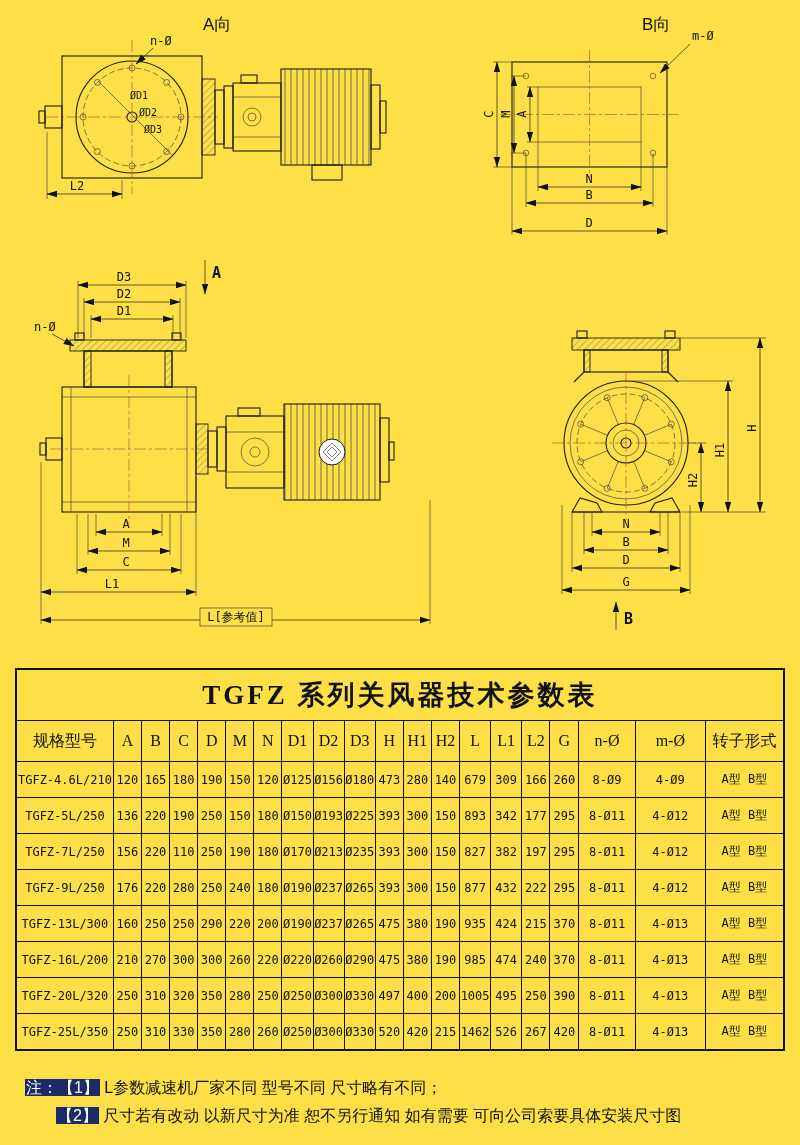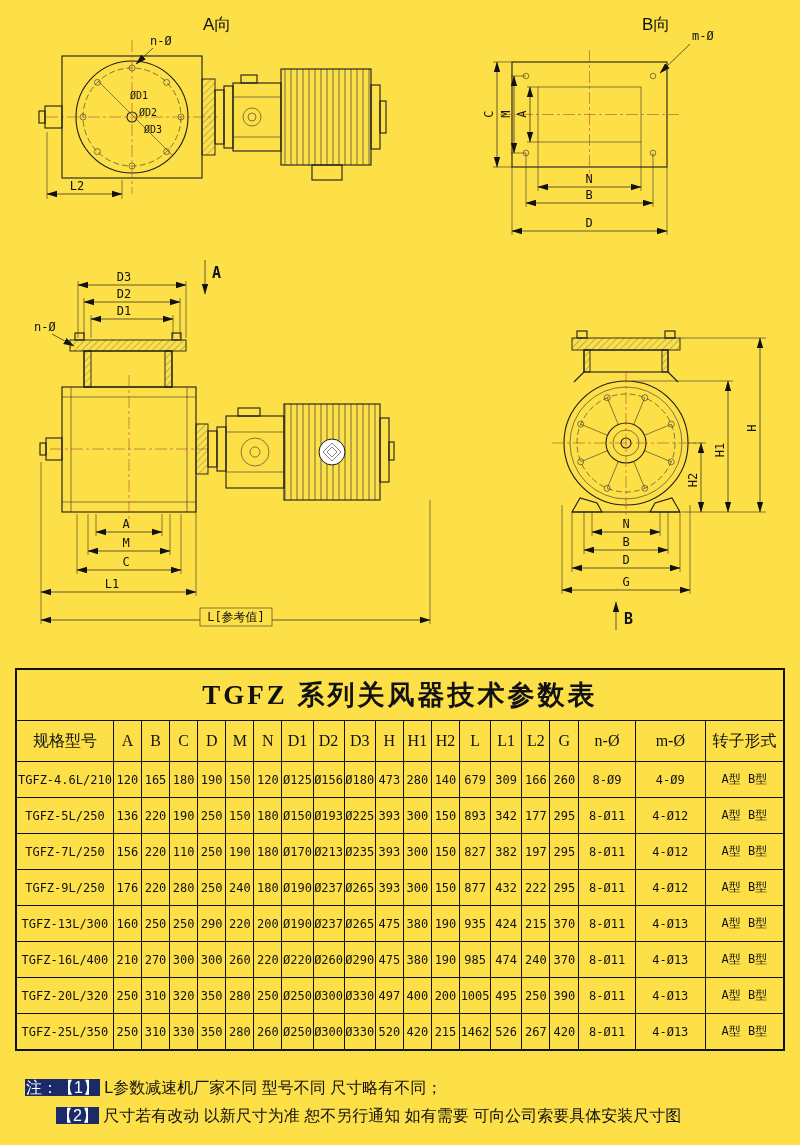--- a/index.html
+++ b/index.html
@@ -519,21 +519,21 @@
             <td>190</td>
             <td>935</td>
             <td>424</td>
             <td>215</td>
             <td>370</td>
             <td>8-Ø11</td>
             <td>4-Ø13</td>
             <td class="rotor">A型 B型</td>
           </tr>
           <tr>
-            <td class="model">TGFZ-16L/400</td>
+            <td class="model">TGFZ-16L/200</td>
             <td>210</td>
             <td>270</td>
             <td>300</td>
             <td>300</td>
             <td>260</td>
             <td>220</td>
             <td class="dia">Ø220</td>
             <td class="dia">Ø260</td>
             <td class="dia">Ø290</td>
             <td>475</td>

